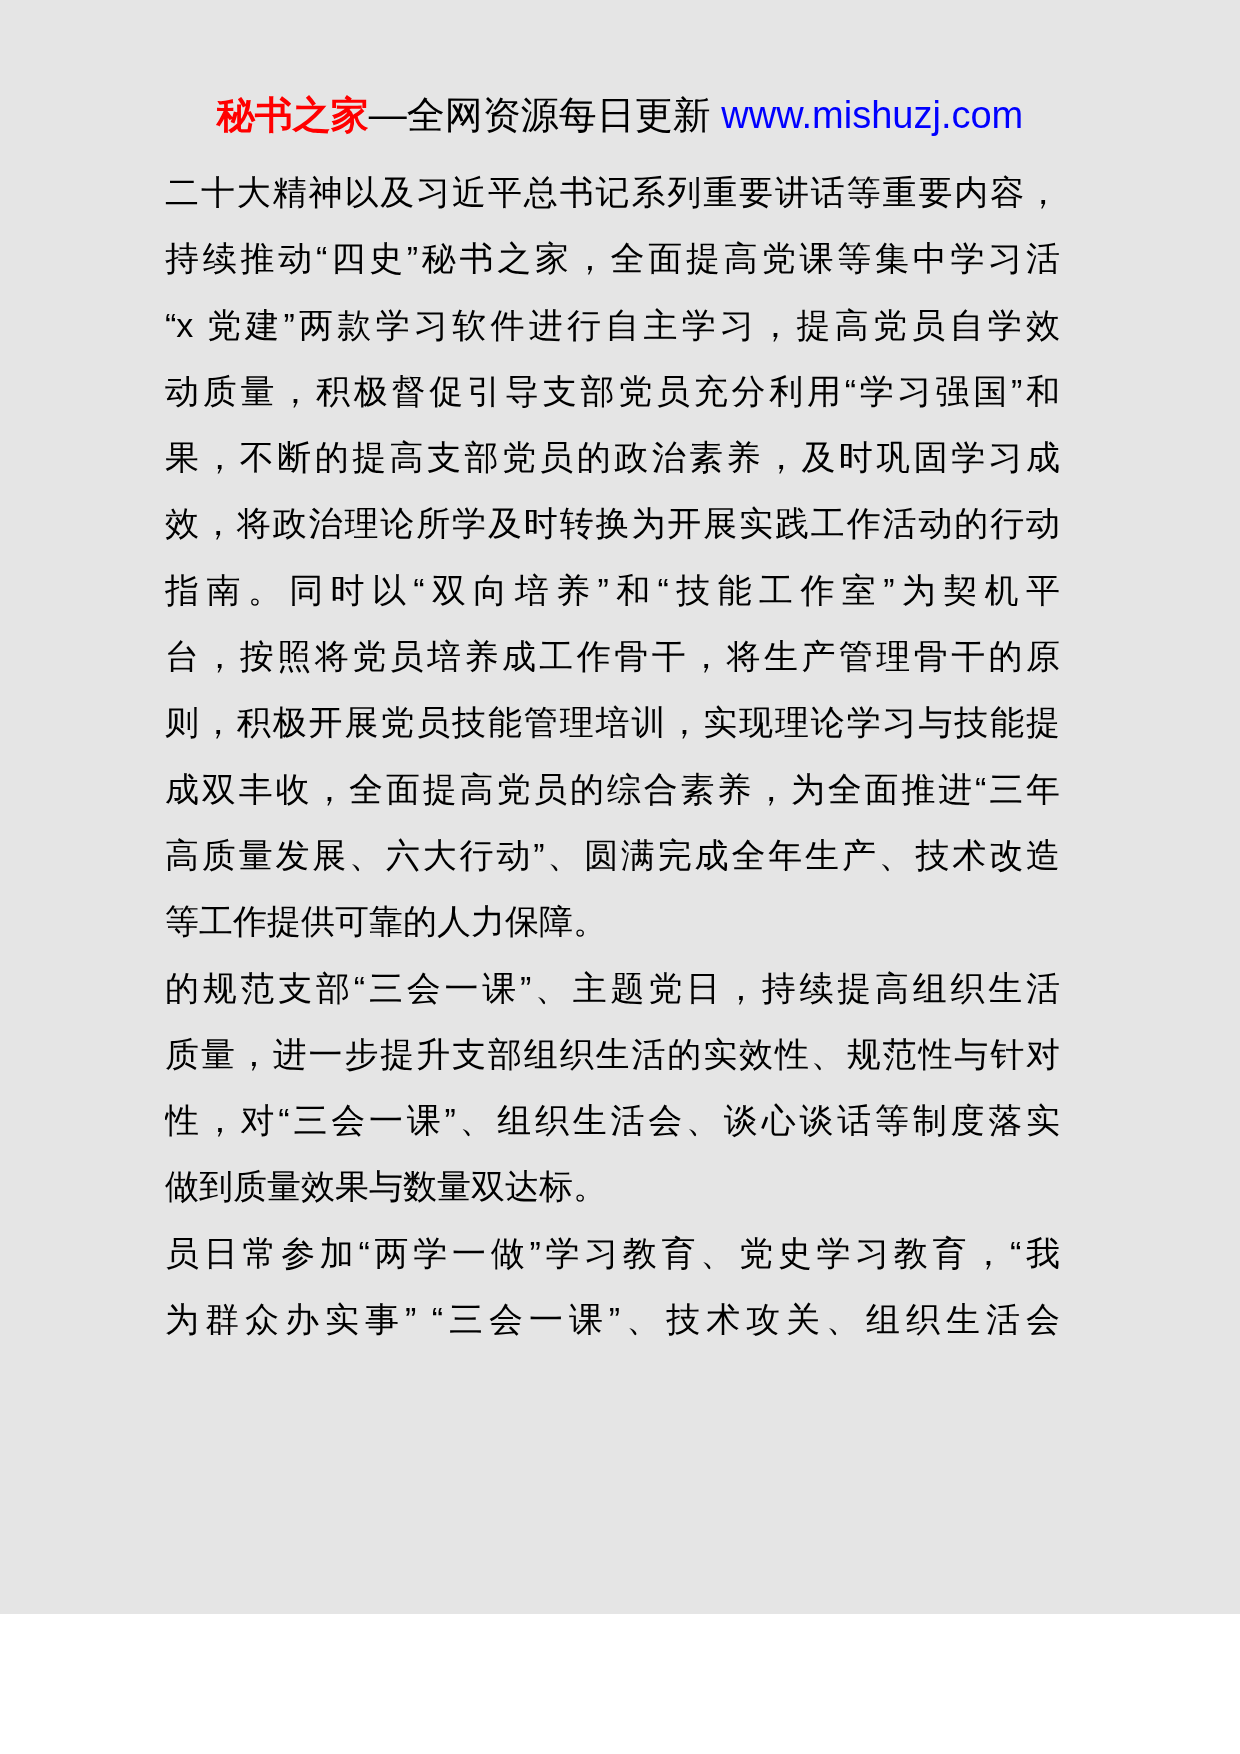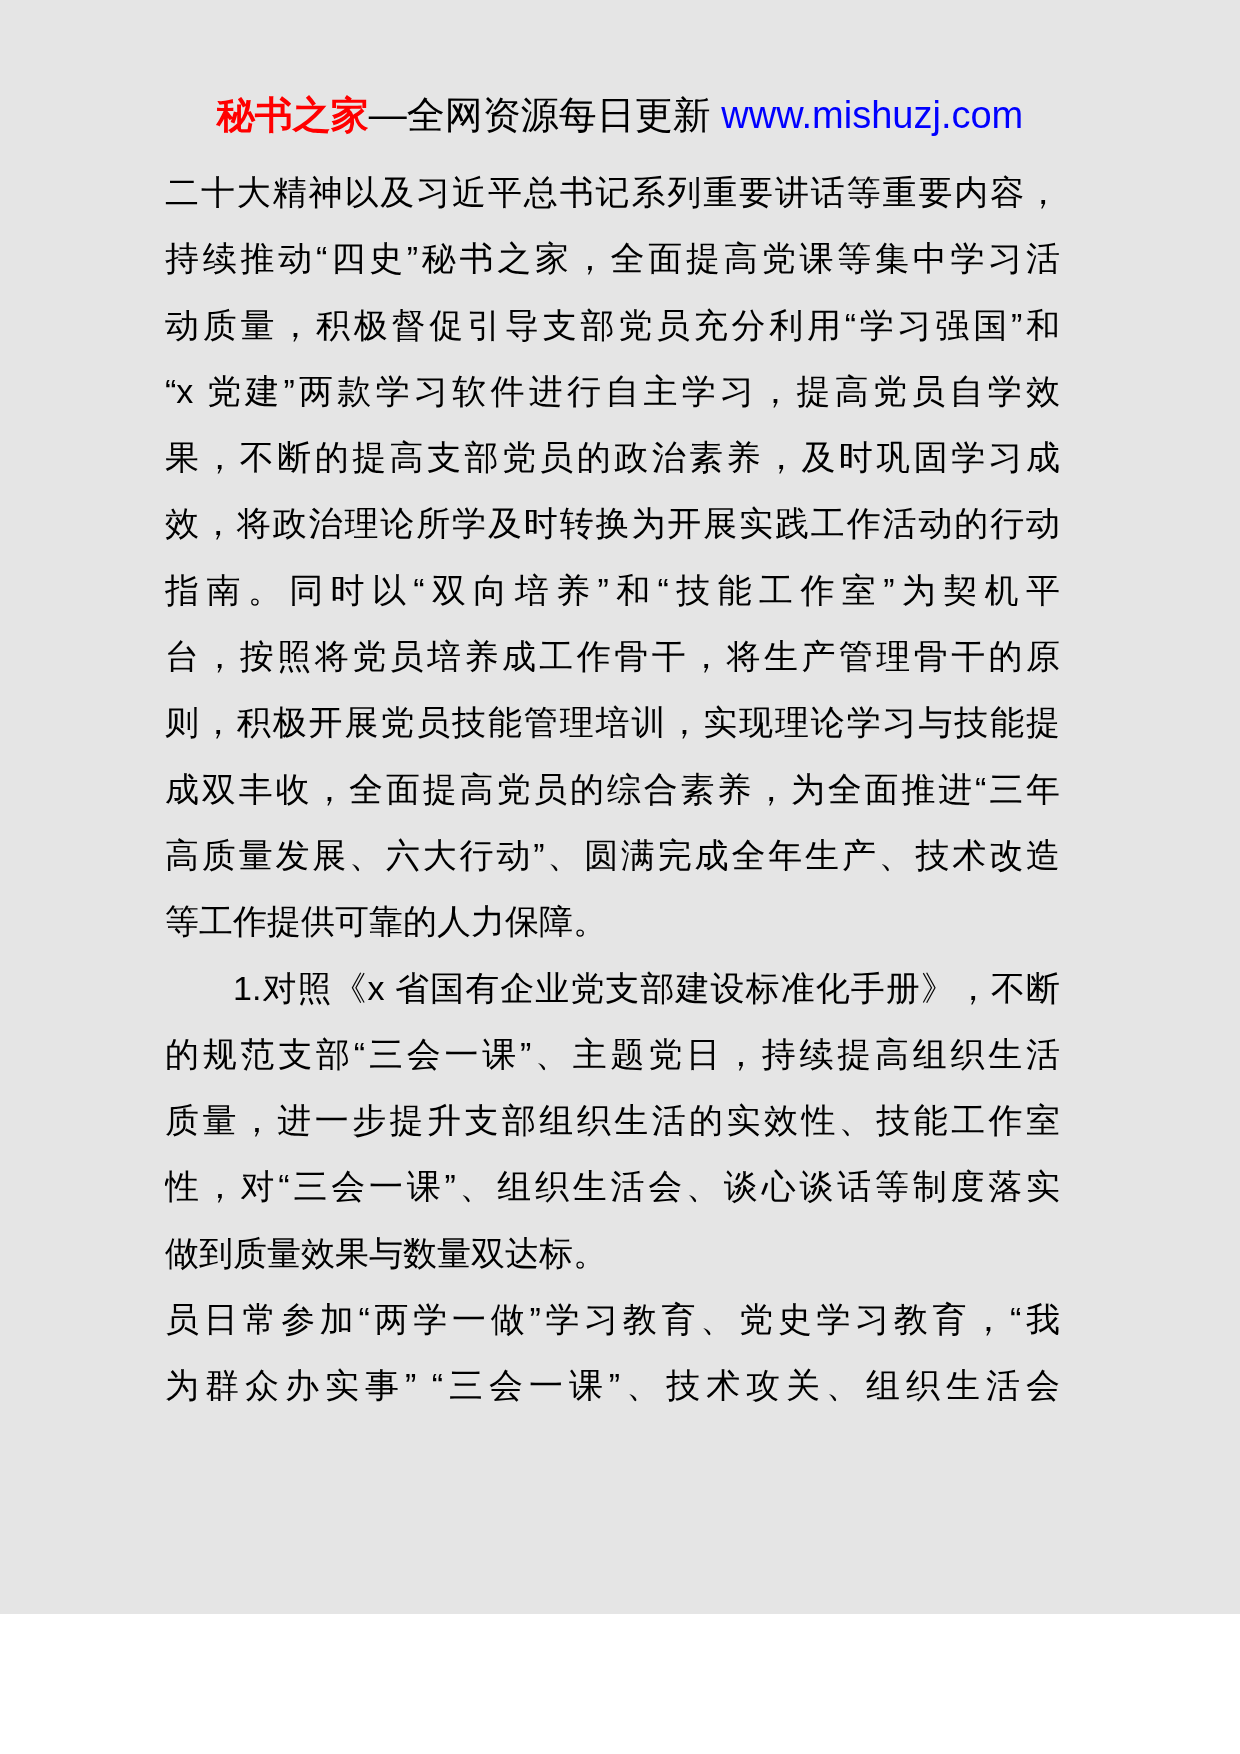--- a/index.html
+++ b/index.html
@@ -59,35 +59,34 @@
 
 <div class="page">
   <div class="site-header">
     <span class="site-name" style="color: rgb(255, 0, 0);">秘书之家</span><span class="header-sep" style="color: rgb(0, 0, 0);">—</span><span class="tagline" style="color: rgb(0, 0, 0);">全网资源每日更新</span><span>&nbsp;</span><a class="site-url" style="color: rgb(0, 0, 255);">www.mishuzj.com</a>
   </div>
 
   <div class="doc-body" id="doc-body" style="color: rgb(0, 0, 0);">
       <div>
         <div class="line">二十大精神以及习近平总书记系列重要讲话等重要内容，</div>
         <div class="line">持续推动“四史”秘书之家，全面提高党课等集中学习活</div>
+        <div class="line">“x 党建”两款学习软件进行自主学习，提高党员自学效</div>
         <div class="line">动质量，积极督促引导支部党员充分利用“学习强国”和</div>
-        <div class="line">“x 党建”两款学习软件进行自主学习，提高党员自学效</div>
         <div class="line">果，不断的提高支部党员的政治素养，及时巩固学习成</div>
         <div class="line">效，将政治理论所学及时转换为开展实践工作活动的行动</div>
         <div class="line">指南。同时以“双向培养”和“技能工作室”为契机平</div>
         <div class="line">台，按照将党员培养成工作骨干，将生产管理骨干的原</div>
         <div class="line">则，积极开展党员技能管理培训，实现理论学习与技能提</div>
         <div class="line">成双丰收，全面提高党员的综合素养，为全面推进“三年</div>
         <div class="line">高质量发展、六大行动”、圆满完成全年生产、技术改造</div>
         <div class="line flush">等工作提供可靠的人力保障。</div>
       </div>
       <div>
-        <div class="line indent">1.对照《x 省国有企业党支部建设标准化手册》，不断</div>
         <div class="line">的规范支部“三会一课”、主题党日，持续提高组织生活</div>
-        <div class="line">质量，进一步提升支部组织生活的实效性、技能工作室</div>
+        <div class="line">质量，进一步提升支部组织生活的实效性、规范性与针对</div>
         <div class="line">性，对“三会一课”、组织生活会、谈心谈话等制度落实</div>
         <div class="line flush">做到质量效果与数量双达标。</div>
       </div>
       <div>
         <div class="line">员日常参加“两学一做”学习教育、党史学习教育，“我</div>
         <div class="line">为群众办实事” “三会一课”、技术攻关、组织生活会</div>
       </div>
     </div>
 </div>
 

